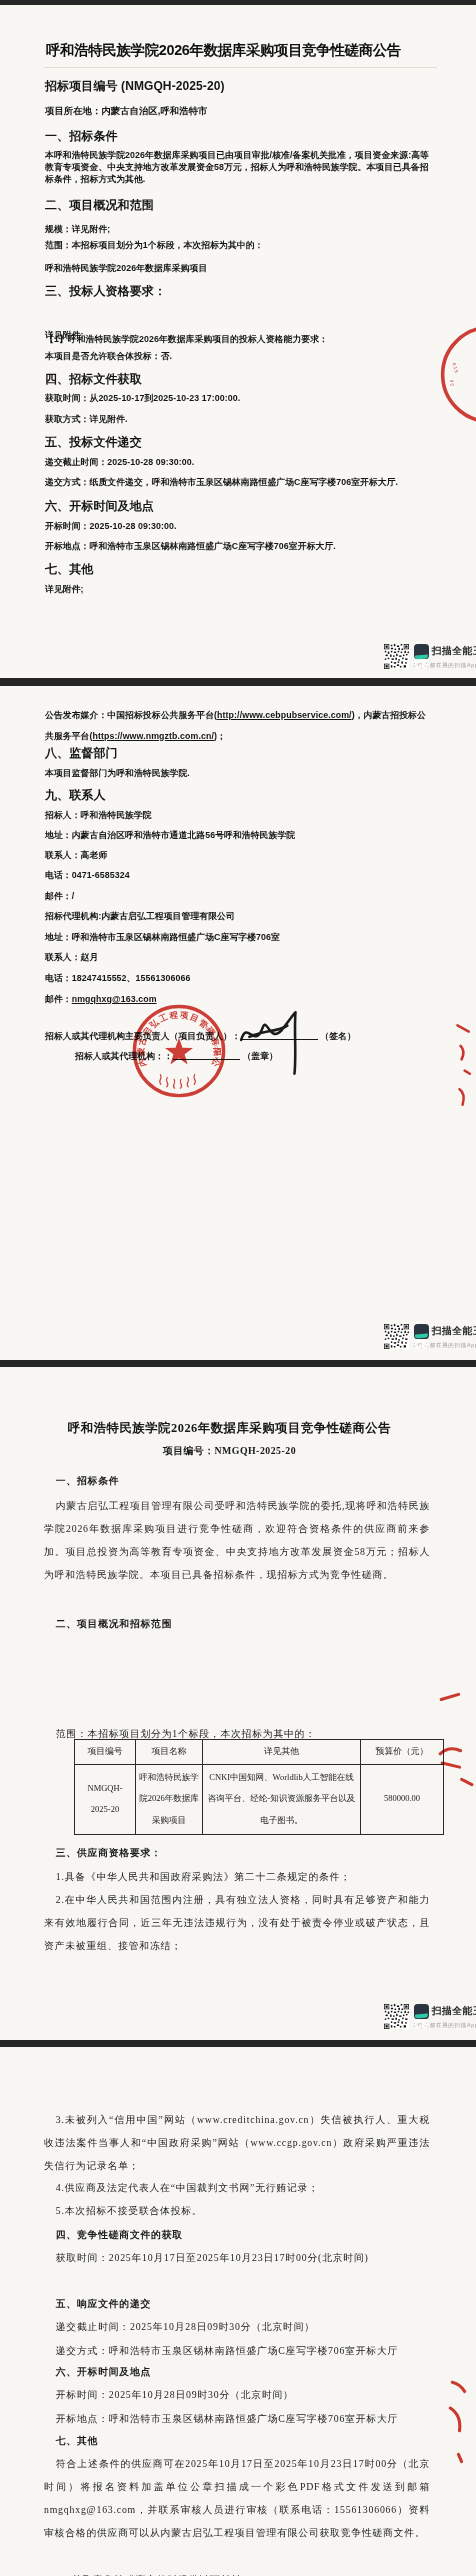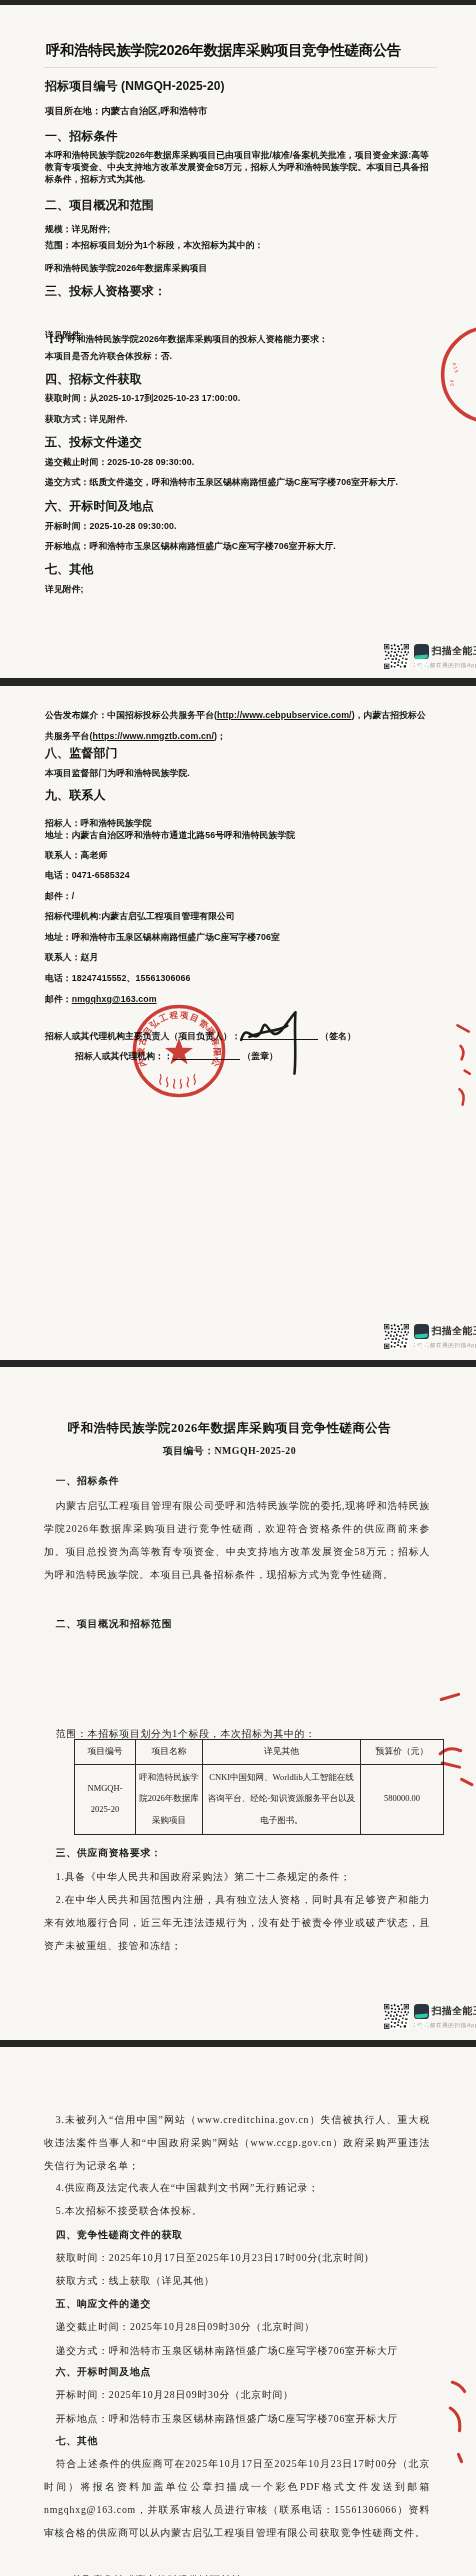--- a/index.html
+++ b/index.html
@@ -143,21 +143,21 @@
         <div class="tagline">3亿人都在用的扫描App</div>
       </div>
     </div>
   </div>
 
   <div class="page" style="top:686px;height:674px;">
     <div class="l" style="top:19px;line-height:20.6px;"><span>公告发布媒介：中国招标投标公共服务平台(</span><span class="u">http://www.cebpubservice.com/</span><span>)，内蒙古招投标公共服务平台(</span><span class="u">https://www.nmgztb.com.cn/</span><span>)；</span></div>
     <div class="l h" style="top:61px;">八、监督部门</div>
     <div class="l" style="top:81px;">本项目监督部门为呼和浩特民族学院.</div>
     <div class="l h" style="top:103px;">九、联系人</div>
-    <div class="l" style="top:131px;">招标人：呼和浩特民族学院</div>
+    <div class="l" style="top:123px;">招标人：呼和浩特民族学院</div>
     <div class="l" style="top:143px;">地址：内蒙古自治区呼和浩特市通道北路56号呼和浩特民族学院</div>
     <div class="l" style="top:163px;">联系人：高老师</div>
     <div class="l" style="top:183px;">电话：0471-6585324</div>
     <div class="l" style="top:204px;">邮件：/</div>
     <div class="l" style="top:224px;">招标代理机构:内蒙古启弘工程项目管理有限公司</div>
     <div class="l" style="top:245px;">地址：呼和浩特市玉泉区锡林南路恒盛广场C座写字楼706室</div>
     <div class="l" style="top:265px;">联系人：赵月</div>
     <div class="l" style="top:286px;">电话：18247415552、15561306066</div>
     <div class="l" style="top:307px;"><span>邮件：</span><span class="u">nmgqhxg@163.com</span></div>
     <div class="l" style="top:344px;"><span>招标人或其代理机构主要负责人（项目负责人）：</span><span class="blank" style="width:77px;"></span> <span>（签名）</span></div>
@@ -276,21 +276,20 @@
       </div>
     </div>
   </div>
 
   <div class="page serif" style="top:2047px;height:674px;">
     <div class="s ind" style="top:61px;line-height:23px;">3.未被列入“信用中国”网站（www.creditchina.gov.cn）失信被执行人、重大税收违法案件当事人和“中国政府采购”网站（www.ccgp.gov.cn）政府采购严重违法失信行为记录名单；</div>
     <div class="s ind" style="top:129px;">4.供应商及法定代表人在“中国裁判文书网”无行贿记录；</div>
     <div class="s ind" style="top:152px;">5.本次招标不接受联合体投标。</div>
     <div class="s sh ind" style="top:176px;">四、竞争性磋商文件的获取</div>
     <div class="s ind" style="top:199px;">获取时间：2025年10月17日至2025年10月23日17时00分(北京时间)</div>
-    <div class="s ind" style="top:222px;">获取方式：线上获取（详见其他）</div>
     <div class="s sh ind" style="top:245px;">五、响应文件的递交</div>
     <div class="s ind" style="top:268px;">递交截止时间：2025年10月28日09时30分（北京时间）</div>
     <div class="s ind" style="top:292px;">递交方式：呼和浩特市玉泉区锡林南路恒盛广场C座写字楼706室开标大厅</div>
     <div class="s sh ind" style="top:313px;">六、开标时间及地点</div>
     <div class="s ind" style="top:336px;">开标时间：2025年10月28日09时30分（北京时间）</div>
     <div class="s ind" style="top:360px;">开标地点：呼和浩特市玉泉区锡林南路恒盛广场C座写字楼706室开标大厅</div>
     <div class="s sh ind" style="top:382px;">七、其他</div>
     <div class="s ind" style="top:405px;">符合上述条件的供应商可在2025年10月17日至2025年10月23日17时00分（北京时间）将报名资料加盖单位公章扫描成一个彩色PDF格式文件发送到邮箱nmgqhxg@163.com，并联系审核人员进行审核（联系电话：15561306066）资料审核合格的供应商可以从内蒙古启弘工程项目管理有限公司获取竞争性磋商文件。</div>
     <div class="s ind" style="top:521px;">1、获取竞争性磋商文件时提供以下材料：</div>
 

